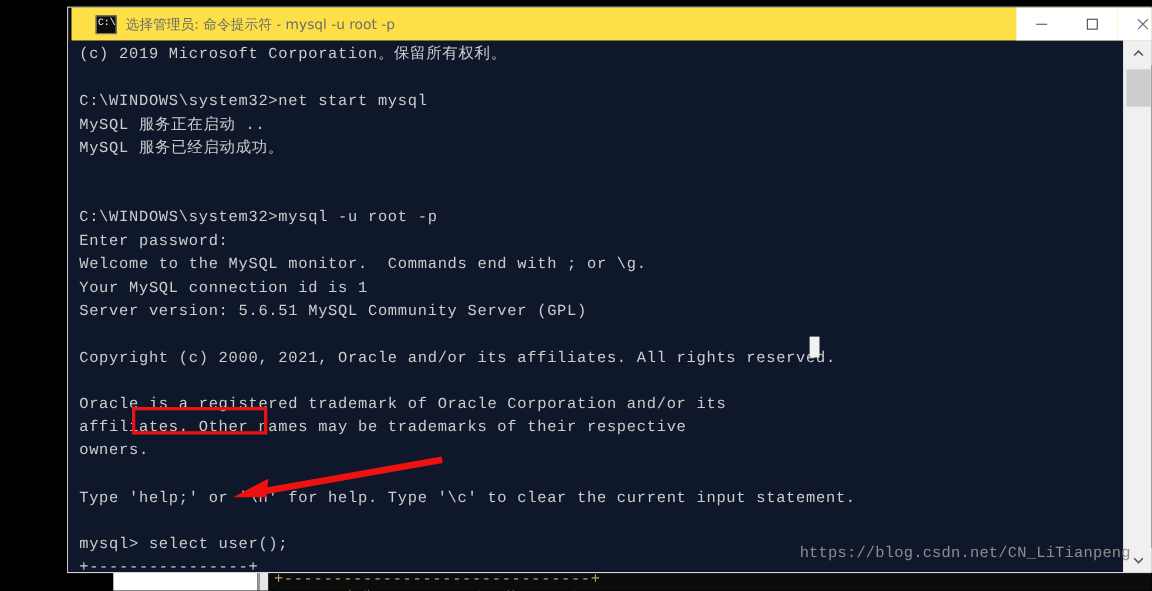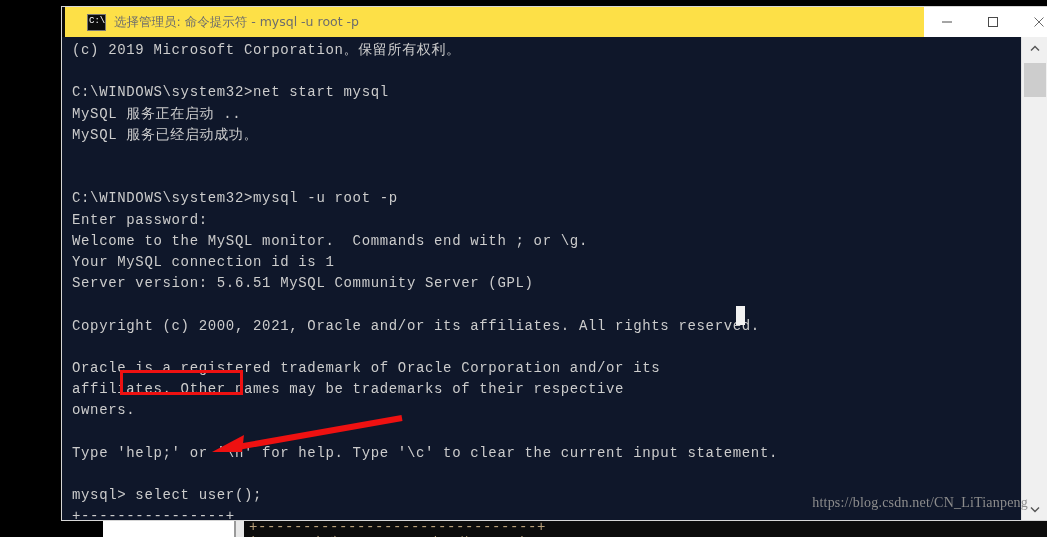--- a/index.html
+++ b/index.html
@@ -225,21 +225,21 @@
     background: #cdcdcd;
   }
 
   
   #watermark {
     position: absolute;
     right: 19px;
     bottom: 9px;
     color: #8d8d8d;
     font-size: 14px;
-    font-family: Liberation Serif, serif;
+    font-family: Liberation Mono, monospace;
     white-space: nowrap;
     letter-spacing: 0.2px;
   }
 </style>
 </head>
 <body>
 
 <div id="desktop-bg">
   <div class="bg-light-panel"></div>
   <div class="bg-divider"></div>

